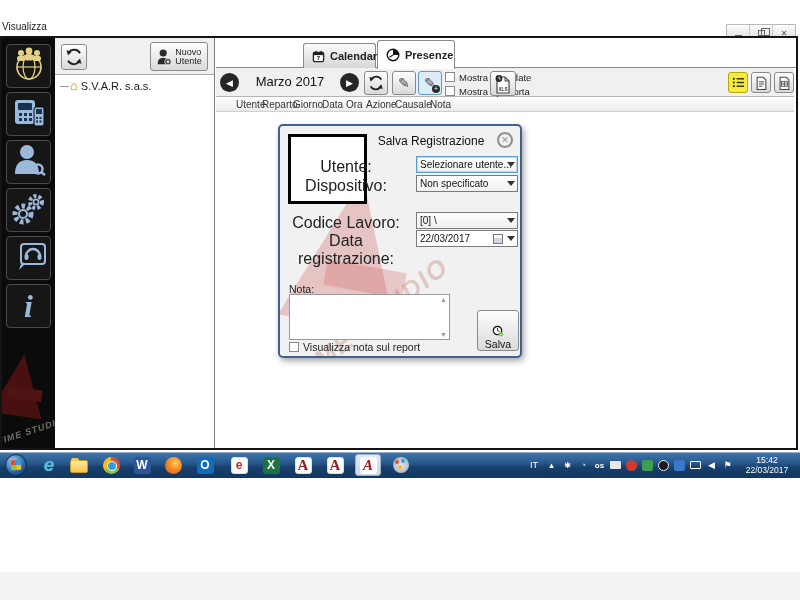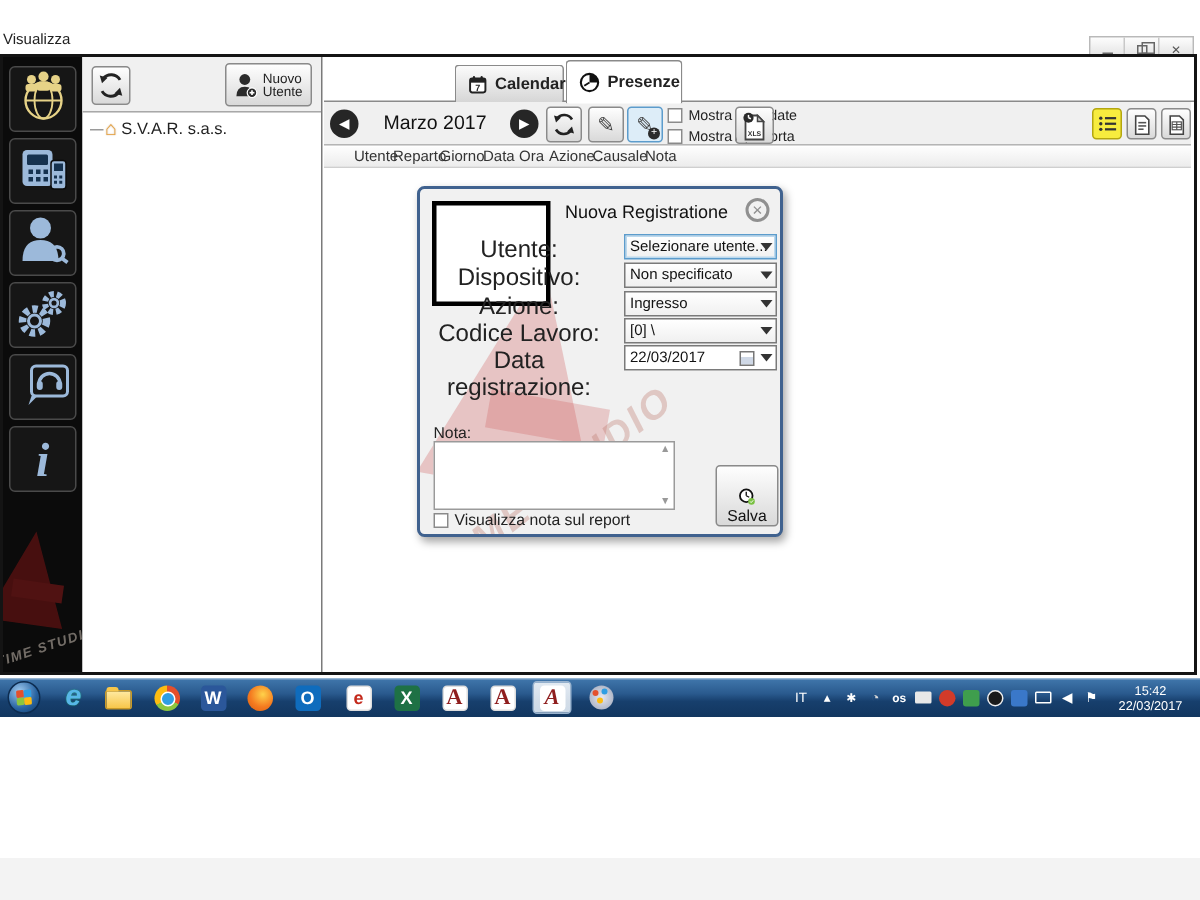--- a/index.html
+++ b/index.html
@@ -372,42 +372,35 @@
       <span style="left:214px">Nota</span>
     </div>
   </div>
 
   <div class="abs" id="dialog">
     <div id="dlg-wm">
       <div class="wA"></div>
         <div class="wA2"></div>
       <div class="wtxt">TIME STUDIO</div>
     </div>
-    <div id="dlg-title">Nuova Registratione</div>
+    <div id="dlg-title">Salva Registrazione</div>
     <div id="dlg-close">✕</div>
     <div id="photo"></div>
 
     <div class="drow" style="top:30px;">
       <div class="dlabel">Utente:</div>
       <div class="dctrl combo focusblue">
         <span>Selezionare utente...</span>
         <i class="arrow"></i>
       </div>
     </div>
     <div class="drow" style="top:49px;">
       <div class="dlabel">Dispositivo:</div>
       <div class="dctrl combo">
         <span>Non specificato</span>
-        <i class="arrow"></i>
-      </div>
-    </div>
-    <div class="drow" style="top:68px;">
-      <div class="dlabel">Azione:</div>
-      <div class="dctrl combo">
-        <span>Ingresso</span>
         <i class="arrow"></i>
       </div>
     </div>
     <div class="drow" style="top:86px;">
       <div class="dlabel">Codice Lavoro:</div>
       <div class="dctrl combo">
         <span>[0] \</span>
         <i class="arrow"></i>
       </div>
     </div>

